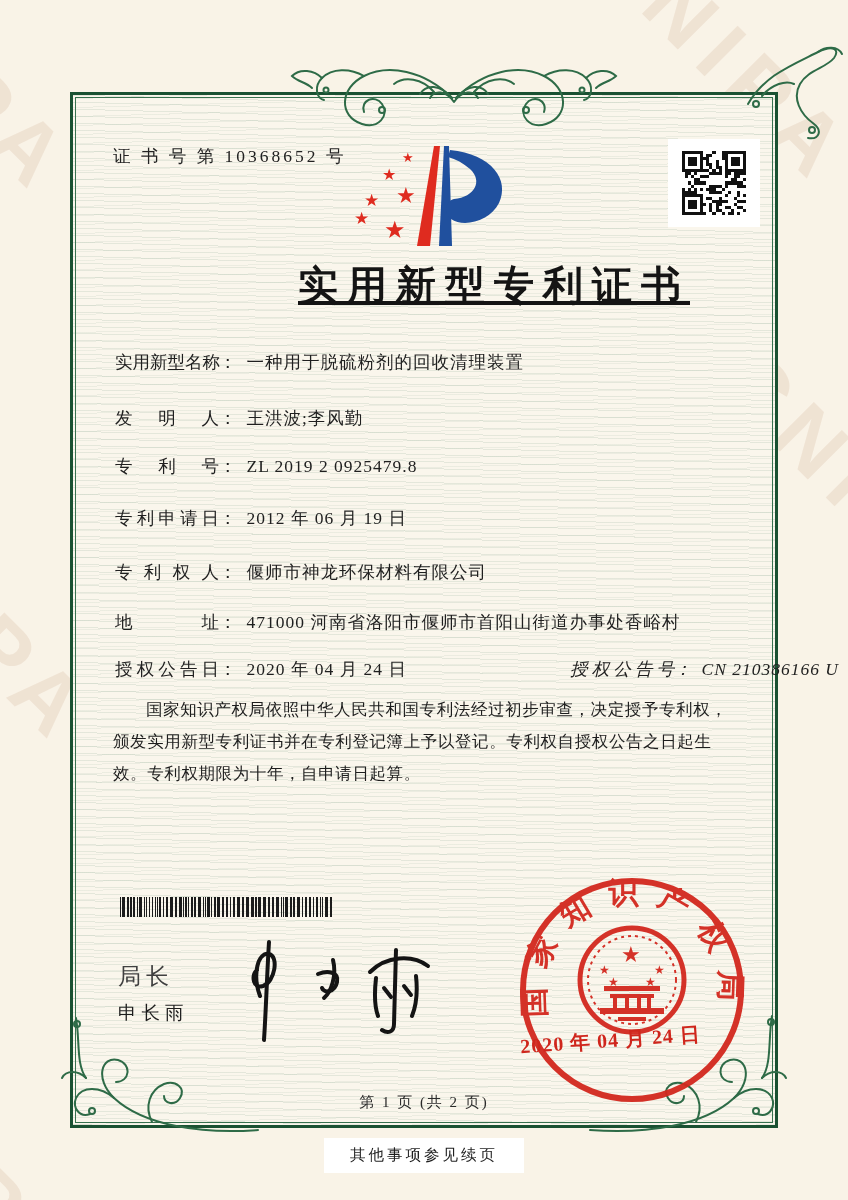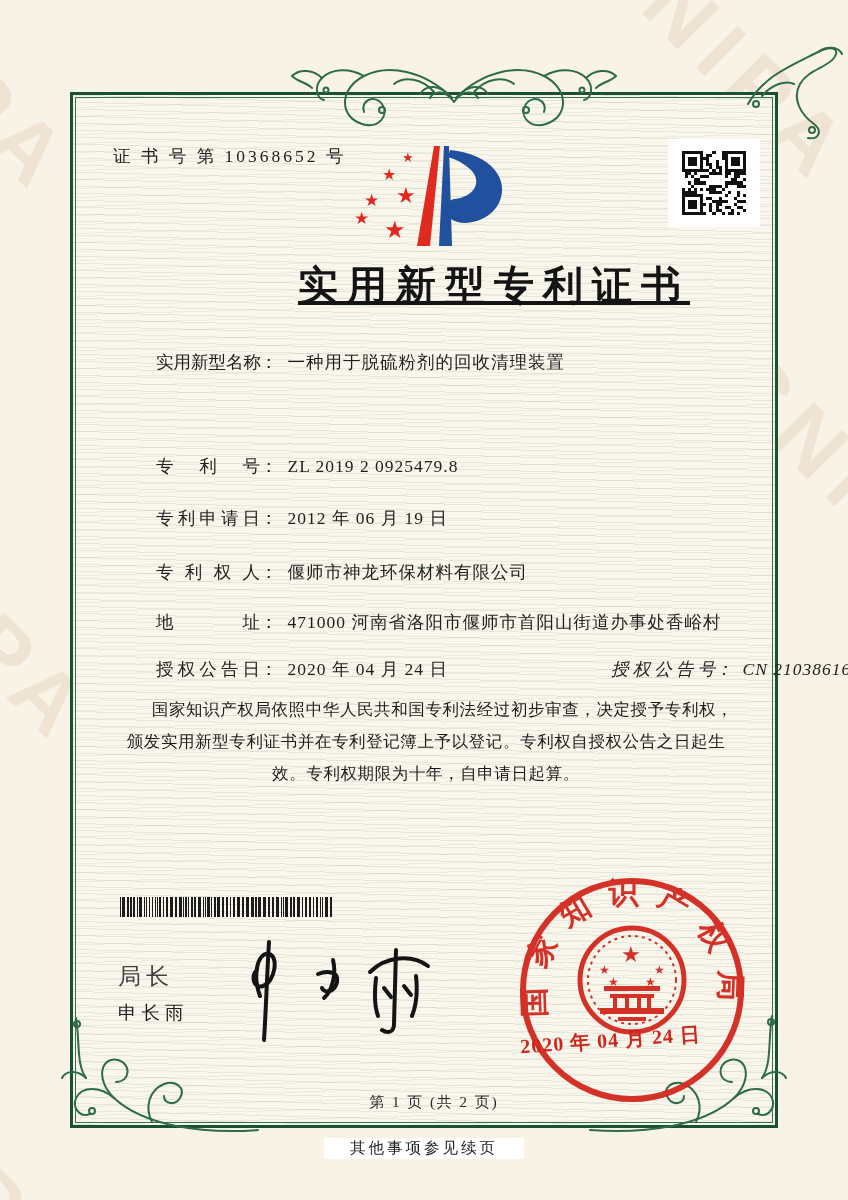--- a/index.html
+++ b/index.html
@@ -27,46 +27,46 @@
 
   
   .cert-no{position:absolute;left:113px;top:144px;font-size:17.5px;letter-spacing:3px;color:#222;text-align:right;}
   .logo{position:absolute;left:344px;top:140px;}
   .qr-wrap{position:absolute;left:668px;top:139px;width:92px;height:88px;background:#ffffff;}
   .qr-wrap svg{position:absolute;left:14px;top:12px;}
   .title{position:absolute;left:70px;top:258px;width:848px;text-align:center;
       font-size:40px;font-weight:bold;letter-spacing:9px;color:#141414;text-decoration:underline;}
 
   
-  .frow{position:absolute;left:115px;font-size:17.5px;color:#1f1f1f;white-space:nowrap;margin-left:41px;}
+  .frow{position:absolute;left:115px;font-size:17.5px;color:#1f1f1f;white-space:nowrap;}
   .flabel{display:inline-block;width:104px;text-align:justify;text-align-last:justify;vertical-align:bottom;}
   .fcolon{display:inline-block;margin-right:10px;}
   .fvalue{letter-spacing:1px;}
   .grant2{position:absolute;left:455px;top:0;font-style:italic;}
 
   
   .paras{position:absolute;left:113px;top:694px;width:626px;font-size:16.5px;
-      line-height:1.95;color:#1d1d1d;letter-spacing:.6px;text-align:center;}
+      line-height:1.95;color:#1d1d1d;letter-spacing:.6px;}
   .paras p{margin:0;text-indent:2em;}
 
   
   .barcode{position:absolute;left:120px;top:897px;}
   .officer{position:absolute;left:118px;top:961px;font-size:23px;letter-spacing:5px;color:#404040;}
   .officer-name{position:absolute;left:118px;top:1000px;font-size:18.5px;letter-spacing:5px;color:#1d1d1d;}
   .sign{position:absolute;left:238px;top:932px;}
   .sign path{stroke:#141414;fill:none;stroke-width:4;stroke-linecap:round;stroke-linejoin:round;}
 
   .seal{position:absolute;left:510px;top:870px;width:244px;height:240px;opacity:.95;}
   .seal-date{position:absolute;left:520px;top:1026px;width:210px;font-size:20px;font-weight:bold;
       color:#cf261c;letter-spacing:1px;transform:rotate(-4deg);white-space:nowrap;}
 
   .page-no{position:absolute;left:70px;top:1093px;width:708px;text-align:center;
-      font-size:15px;letter-spacing:2px;color:#2a2a2a;margin-left:10px;}
+      font-size:15px;letter-spacing:2px;color:#2a2a2a;}
   .footer-note{position:absolute;left:50%;transform:translateX(-50%);top:1138px;
-      background:#ffffff;padding:0 26px;font-size:15.5px;letter-spacing:3px;color:#1d1d1d;}
+      background:#ffffff;padding:7px 26px;font-size:15.5px;letter-spacing:3px;color:#1d1d1d;}
 </style>
 </head>
 <body>
 
 <div class="page">
 
   <div class="wm" style="left:-140px;top:-90px">CNIPA</div>
   <div class="wm" style="left:640px;top:-100px">CNIPA</div>
   <div class="wm light" style="left:560px;top:320px">CNIPA</div>
   <div class="wm" style="left:770px;top:330px">CNIPA</div>
@@ -360,20 +360,23 @@
         <rect x="16" y="20" width="1" height="1" fill="#111"></rect>
         <rect x="18" y="20" width="1" height="1" fill="#111"></rect>
       </svg>
   </div>
 
   <div class="title">实用新型专利证书</div>
 
   <div class="frow" style="top:350px">
     <span class="flabel">实用新型名称</span><span class="fcolon">：</span><span class="fvalue">一种用于脱硫粉剂的回收清理装置</span>
   </div>
+  <div class="frow" style="top:406px">
+    <span class="flabel">发明人</span><span class="fcolon">：</span><span class="fvalue">王洪波;李风勤</span>
+  </div>
   <div class="frow" style="top:454px">
     <span class="flabel">专利号</span><span class="fcolon">：</span><span class="fvalue">ZL 2019 2 0925479.8</span>
   </div>
   <div class="frow" style="top:506px">
     <span class="flabel">专利申请日</span><span class="fcolon">：</span><span class="fvalue">2012 年 06 月 19 日</span>
   </div>
   <div class="frow" style="top:560px">
     <span class="flabel">专利权人</span><span class="fcolon">：</span><span class="fvalue">偃师市神龙环保材料有限公司</span>
   </div>
   <div class="frow" style="top:610px">

